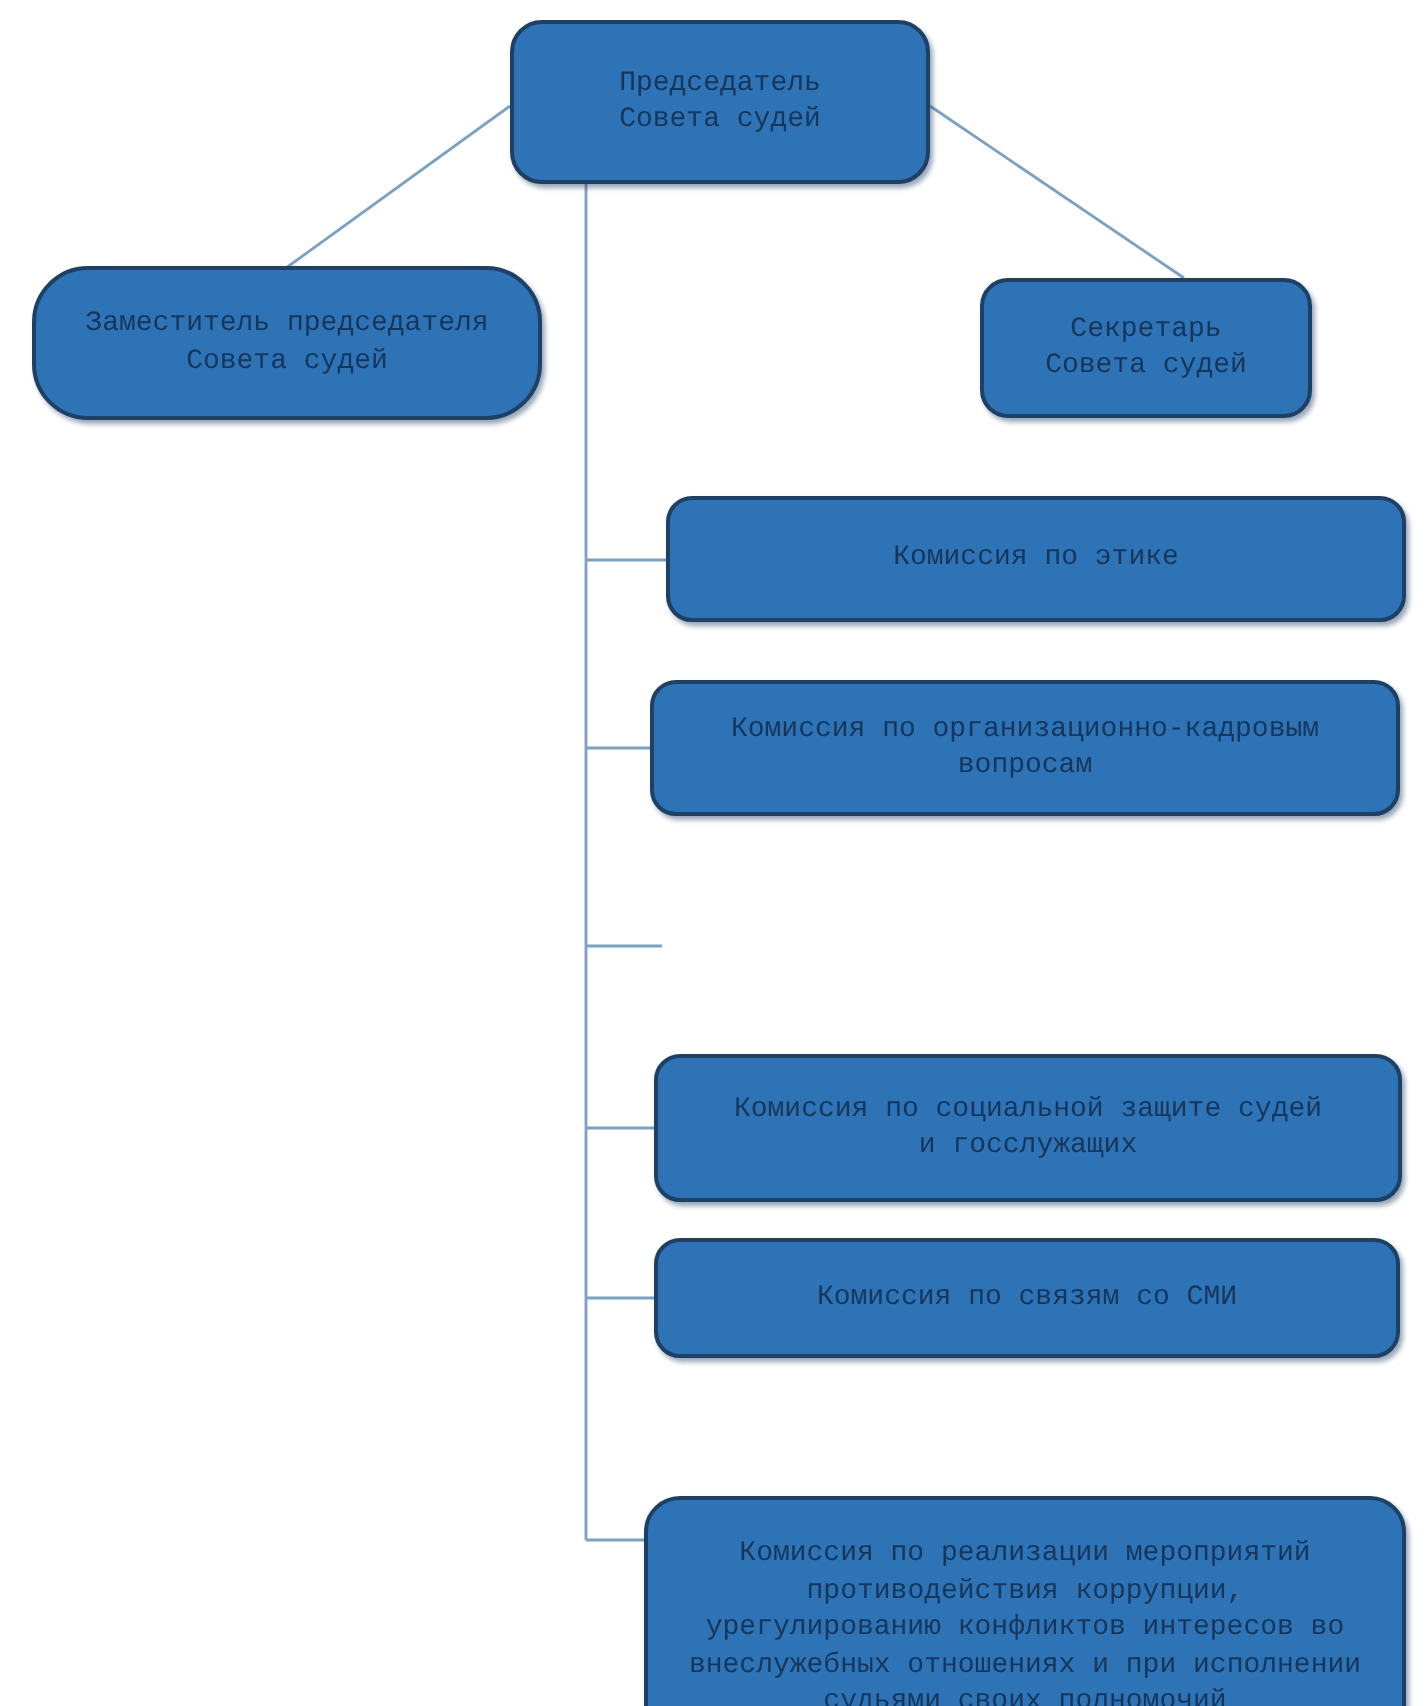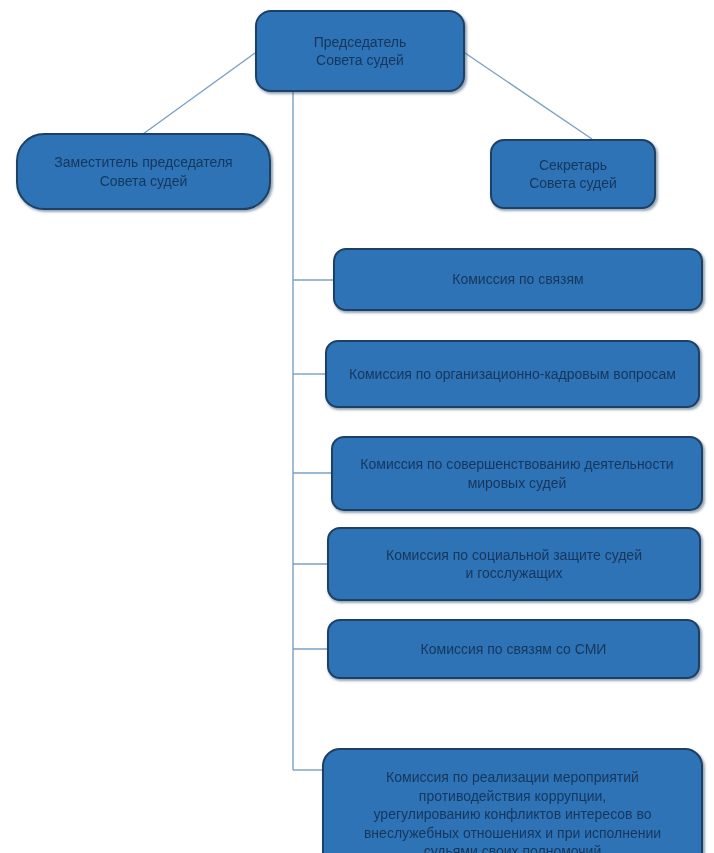--- a/index.html
+++ b/index.html
@@ -9,21 +9,21 @@
     --connector: #7aa0c4;
     --background: #ffffff;
   }
   * { box-sizing: border-box; }
   html, body { margin: 0; padding: 0; background: var(--background); }
   .canvas {
     position: relative;
     width: 714px;
     height: 853px;
     background: var(--background);
-    font-family: Liberation Sans, sans-serif;
+    font-family: Liberation Mono, monospace;
     overflow: hidden;
   }
   .connectors {
     position: absolute;
     left: 0; top: 0;
     width: 714px; height: 853px;
     pointer-events: none;
   }
   .connectors line {
     stroke: var(--connector);
@@ -75,31 +75,27 @@
     <span class="label">Заместитель председателя
 Совета судей</span>
   </div>
 
   <div class="node" style="left:490px; top:139px; width:166px; height:70px; border-radius:14px;">
     <span class="label">Секретарь
 Совета судей</span>
   </div>
 
   <div class="node" style="left:333px; top:248px; width:370px; height:63px;">
-    <span class="label">Комиссия по связям</span>
+    <span class="label">Комиссия по этике</span>
   </div>
 
   <div class="node" style="left:325px; top:340px; width:375px; height:68px;">
     <span class="label">Комиссия по организационно-кадровым вопросам</span>
   </div>
 
-  <div class="node" style="left:331px; top:436px; width:372px; height:75px;">
-    <span class="label">Комиссия по совершенствованию деятельности
-мировых судей</span>
-  </div>
 
   <div class="node" style="left:327px; top:527px; width:374px; height:74px;">
     <span class="label">Комиссия по социальной защите судей
 и госслужащих</span>
   </div>
 
   <div class="node" style="left:327px; top:619px; width:373px; height:60px;">
     <span class="label">Комиссия по связям со СМИ</span>
   </div>
 

